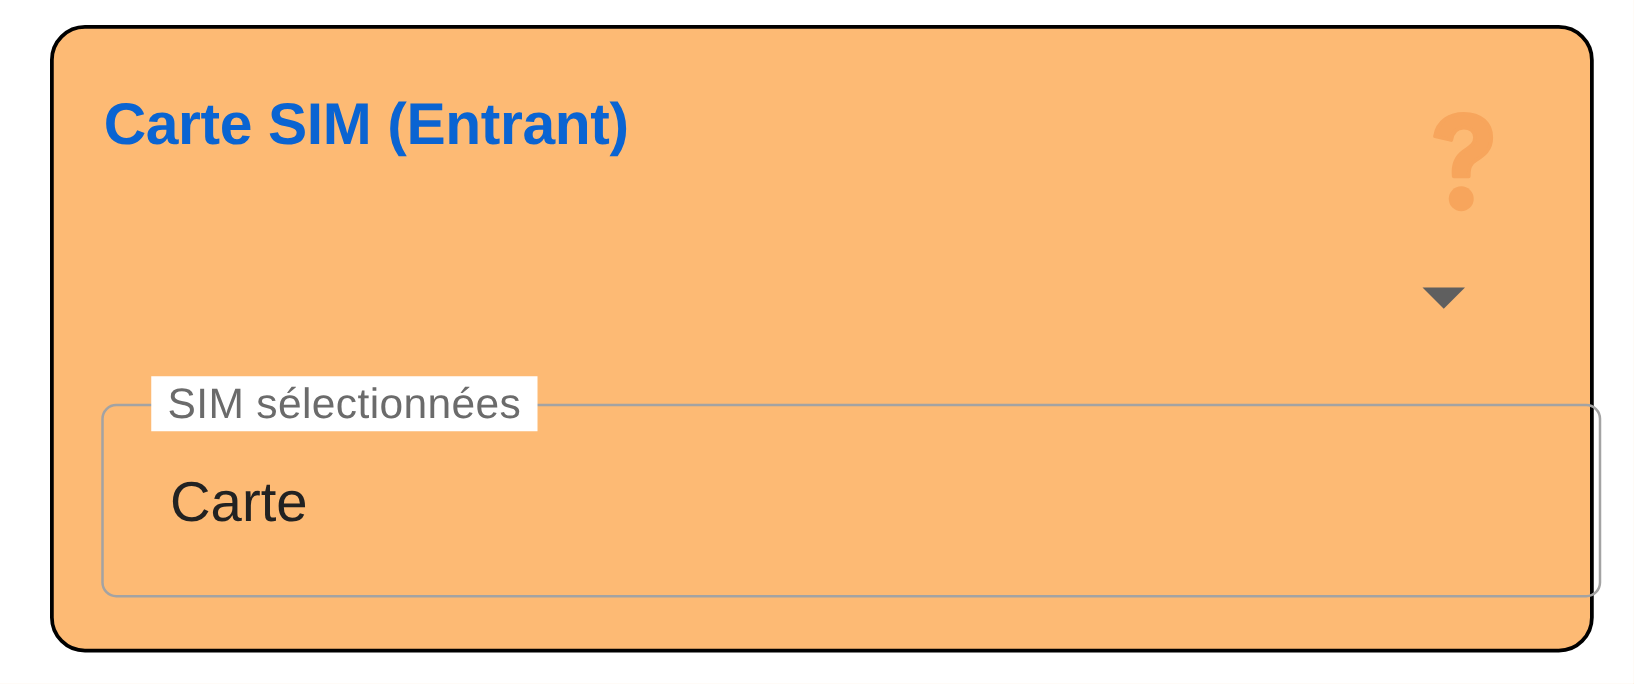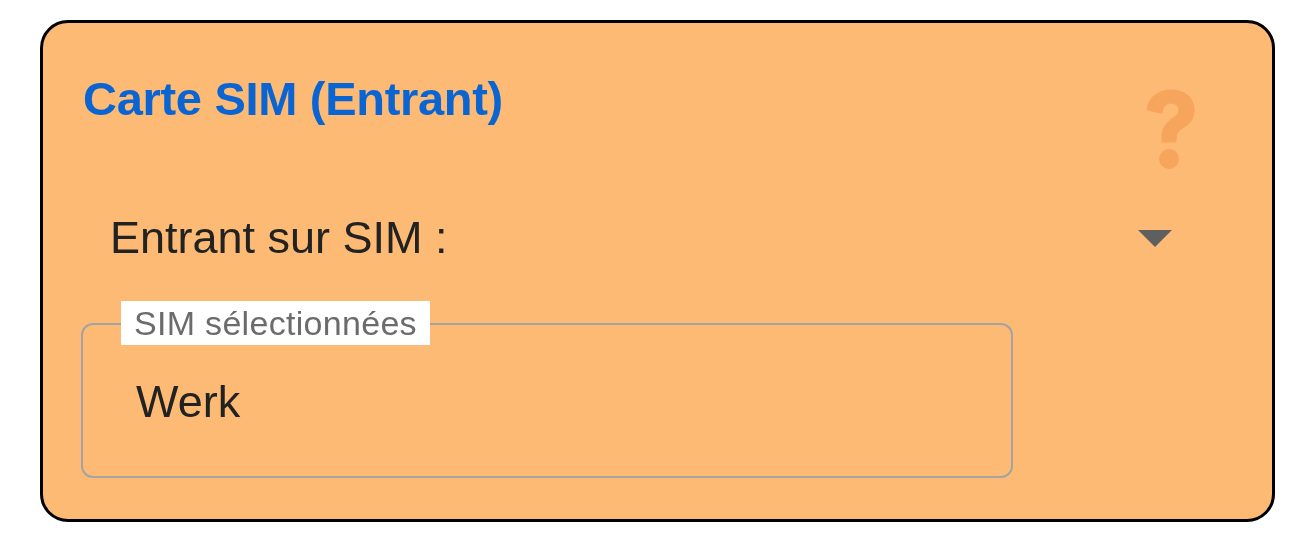--- a/index.html
+++ b/index.html
@@ -67,21 +67,21 @@
     width: 0;
     height: 0;
     border-left: 17px solid transparent;
     border-right: 17px solid transparent;
     border-top: 17px solid #5f5f5f;
   }
   .field {
     position: absolute;
     left: 38px;
     top: 300px;
-    width: 932px;
+    width: 1200px;
     height: 155px;
     border: 2.5px solid #A3A3A3;
     border-radius: 12px;
     box-sizing: border-box;
   }
   .field-legend {
     position: absolute;
     left: 38px;
     top: -24px;
     padding: 0 13px;
@@ -112,22 +112,21 @@
   <div class="help">
     <span>
       <svg width="54" height="86" viewBox="0 0 54 86" xmlns="http://www.w3.org/2000/svg">
         <path d="M6 20 C8 8 18 2 29 2 C43 2 51 10 51 21 C51 31 45 35 39 39 C34 42 33 45 33 52 L21 52 C20 43 22 37 29 32 C35 28 38 26 38 21 C38 16 34 13 29 13 C23 13 20 17 19 23 Z" fill="#F7A55C" stroke="#F7A55C" stroke-width="3" stroke-linejoin="round"></path>
         <circle cx="27" cy="70" r="10" fill="#F7A55C"></circle>
       </svg>
     </span>
   </div>
 
   <div class="dropdown-row">
-    <span class="dropdown-label">Entrant sur SIM :</span>
     <span class="dropdown-arrow"></span>
   </div>
 
   <div class="field">
     <span class="field-legend">SIM sélectionnées</span>
-    <span class="field-value">Werk</span>
+    <span class="field-value">Carte</span>
   </div>
 
 </div>
 
 </body></html>

